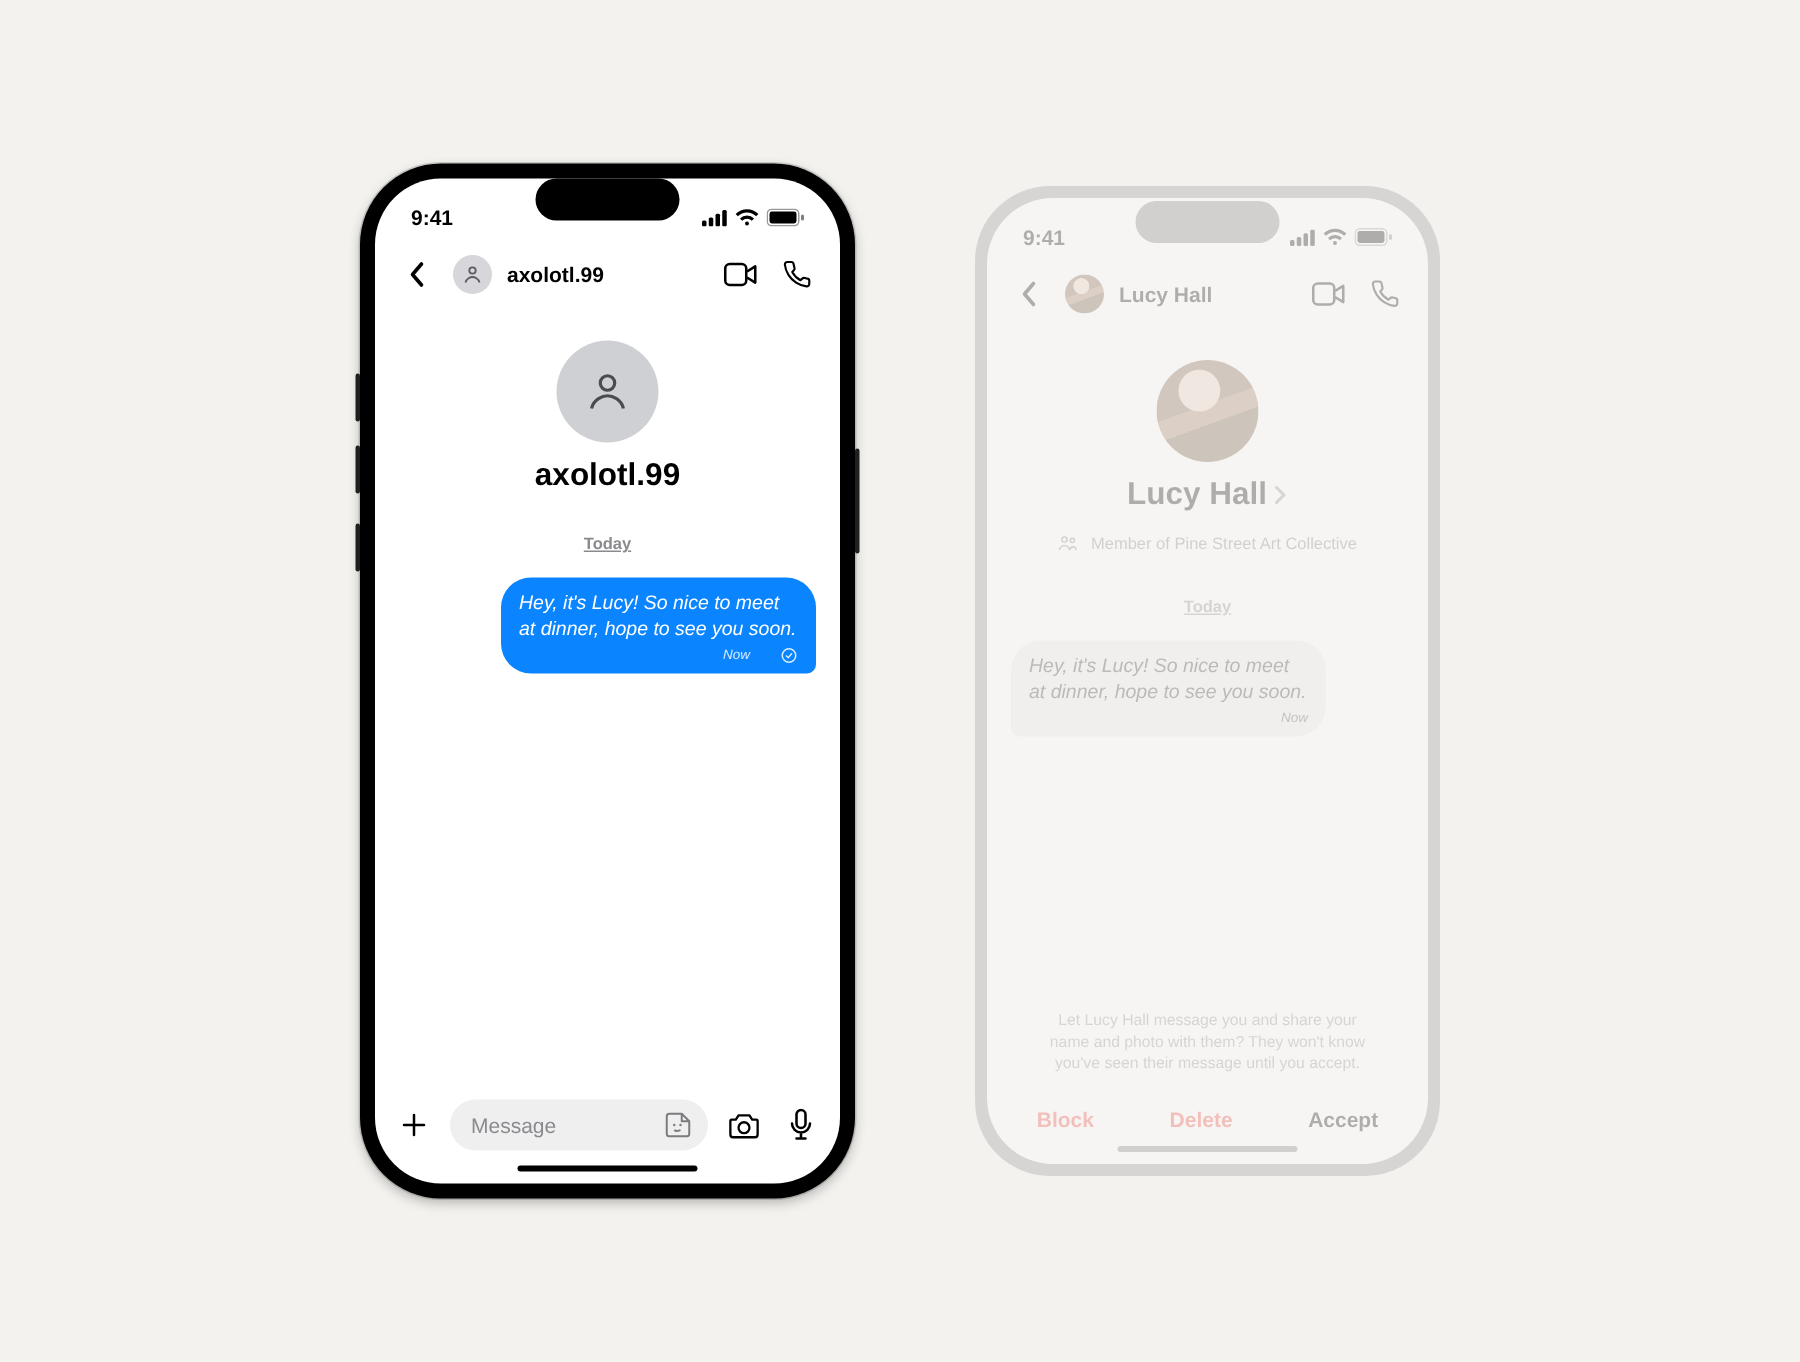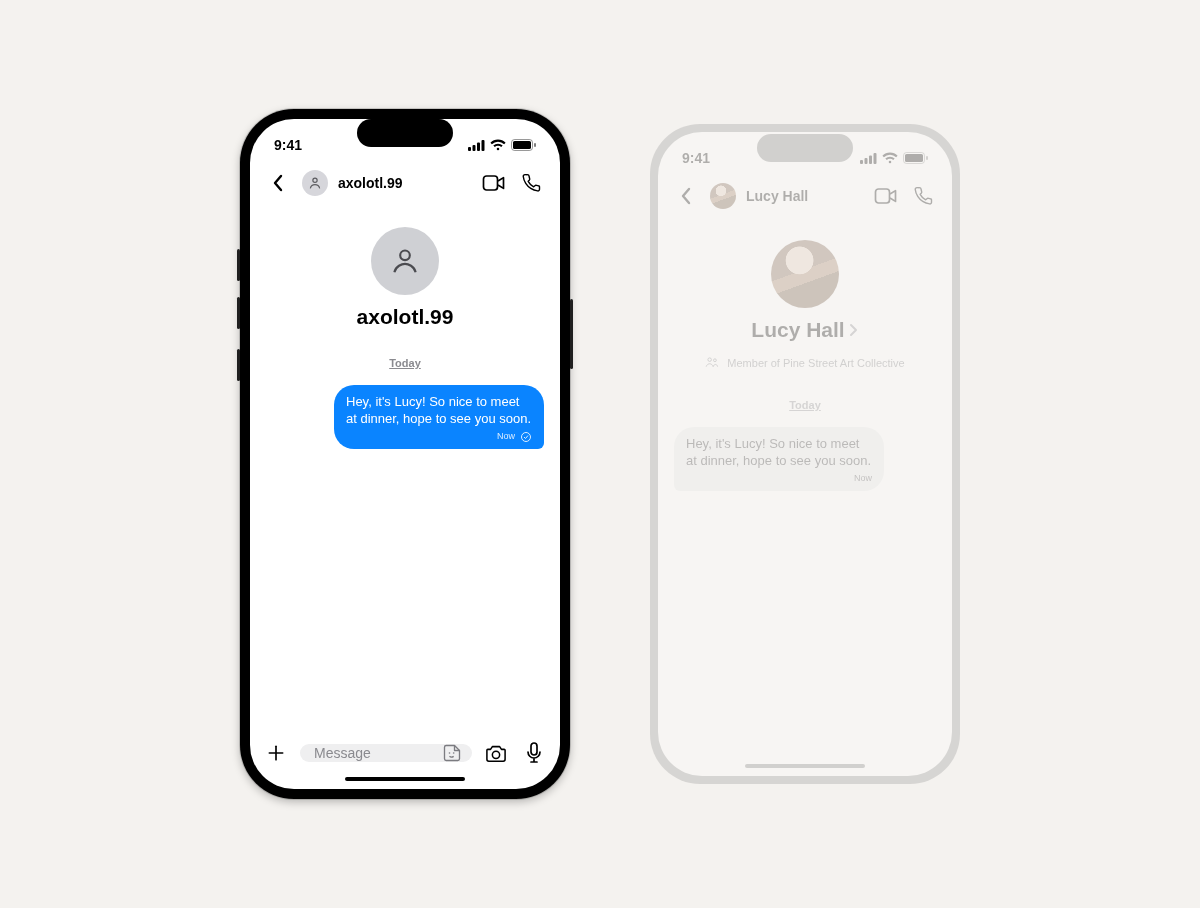--- a/index.html
+++ b/index.html
@@ -118,53 +118,54 @@
     text-align:center; margin-top:14px; margin-bottom:6px;text-decoration:underline;
   }
 
   .bubble{
     max-width: 210px;
     border-radius:20px;
     padding:8px 12px 6px;
     font-size:13px;
     line-height:1.32;
     position:relative;
+    font-style:italic;
   }
   .bubble.out{
     align-self:flex-end;
     background:#0a84ff;
     color:#fff;
     border-bottom-right-radius:6px;
   }
   .bubble.in{
     align-self:flex-start;
     background:#e9e9eb;
     color:#2b2b2e;
     border-bottom-left-radius:6px;
   }
   .bubble .meta{
     font-size:9px;
     opacity:.85;
     text-align:right;
     margin-top:4px;
-    display:flex; justify-content:flex-end; align-items:center; gap:5px;
+    display:flex; justify-content:flex-end; align-items:center; gap:20px;
   }
   .bubble.out .meta svg{ stroke:#fff; }
 
   
   .compose{
     padding: 6px 12px 6px;
     display:flex; align-items:center; gap:10px;
     border-top:0;
   }
   .compose .field{
     flex:1;
     background:#efeff0;
     border-radius:20px;
-    height:18px;
+    height:34px;
     display:flex; align-items:center;
     padding:0 10px 0 14px;
     font-size:14px; color:#8a8a8f;
     justify-content:space-between;
   }
   .home-indicator{
     width:120px; height:4px; border-radius:3px;
     background:#000; margin:4px auto 8px;
   }
   .ghost .home-indicator{ background:#7a7a7a; }
@@ -373,17 +374,23 @@
 
       <div class="date-sep">Today</div>
 
       <div class="bubble in">
         <div>Hey, it's Lucy! So nice to meet at dinner, hope to see you soon.</div>
         <div class="meta">
           <span>Now</span>
         </div>
       </div>
 
-    </div>
-
+      <div class="request-text">Let Lucy Hall message you and share your name and photo with them? They won't know you've seen their message until you accept.</div>
+    </div>
+
+    <div class="request-actions">
+      <span class="danger">Block</span>
+      <span class="danger">Delete</span>
+      <span class="normal">Accept</span>
+    </div>
     <div class="home-indicator"></div>
   </div>
 </div>
 
 </body></html>

